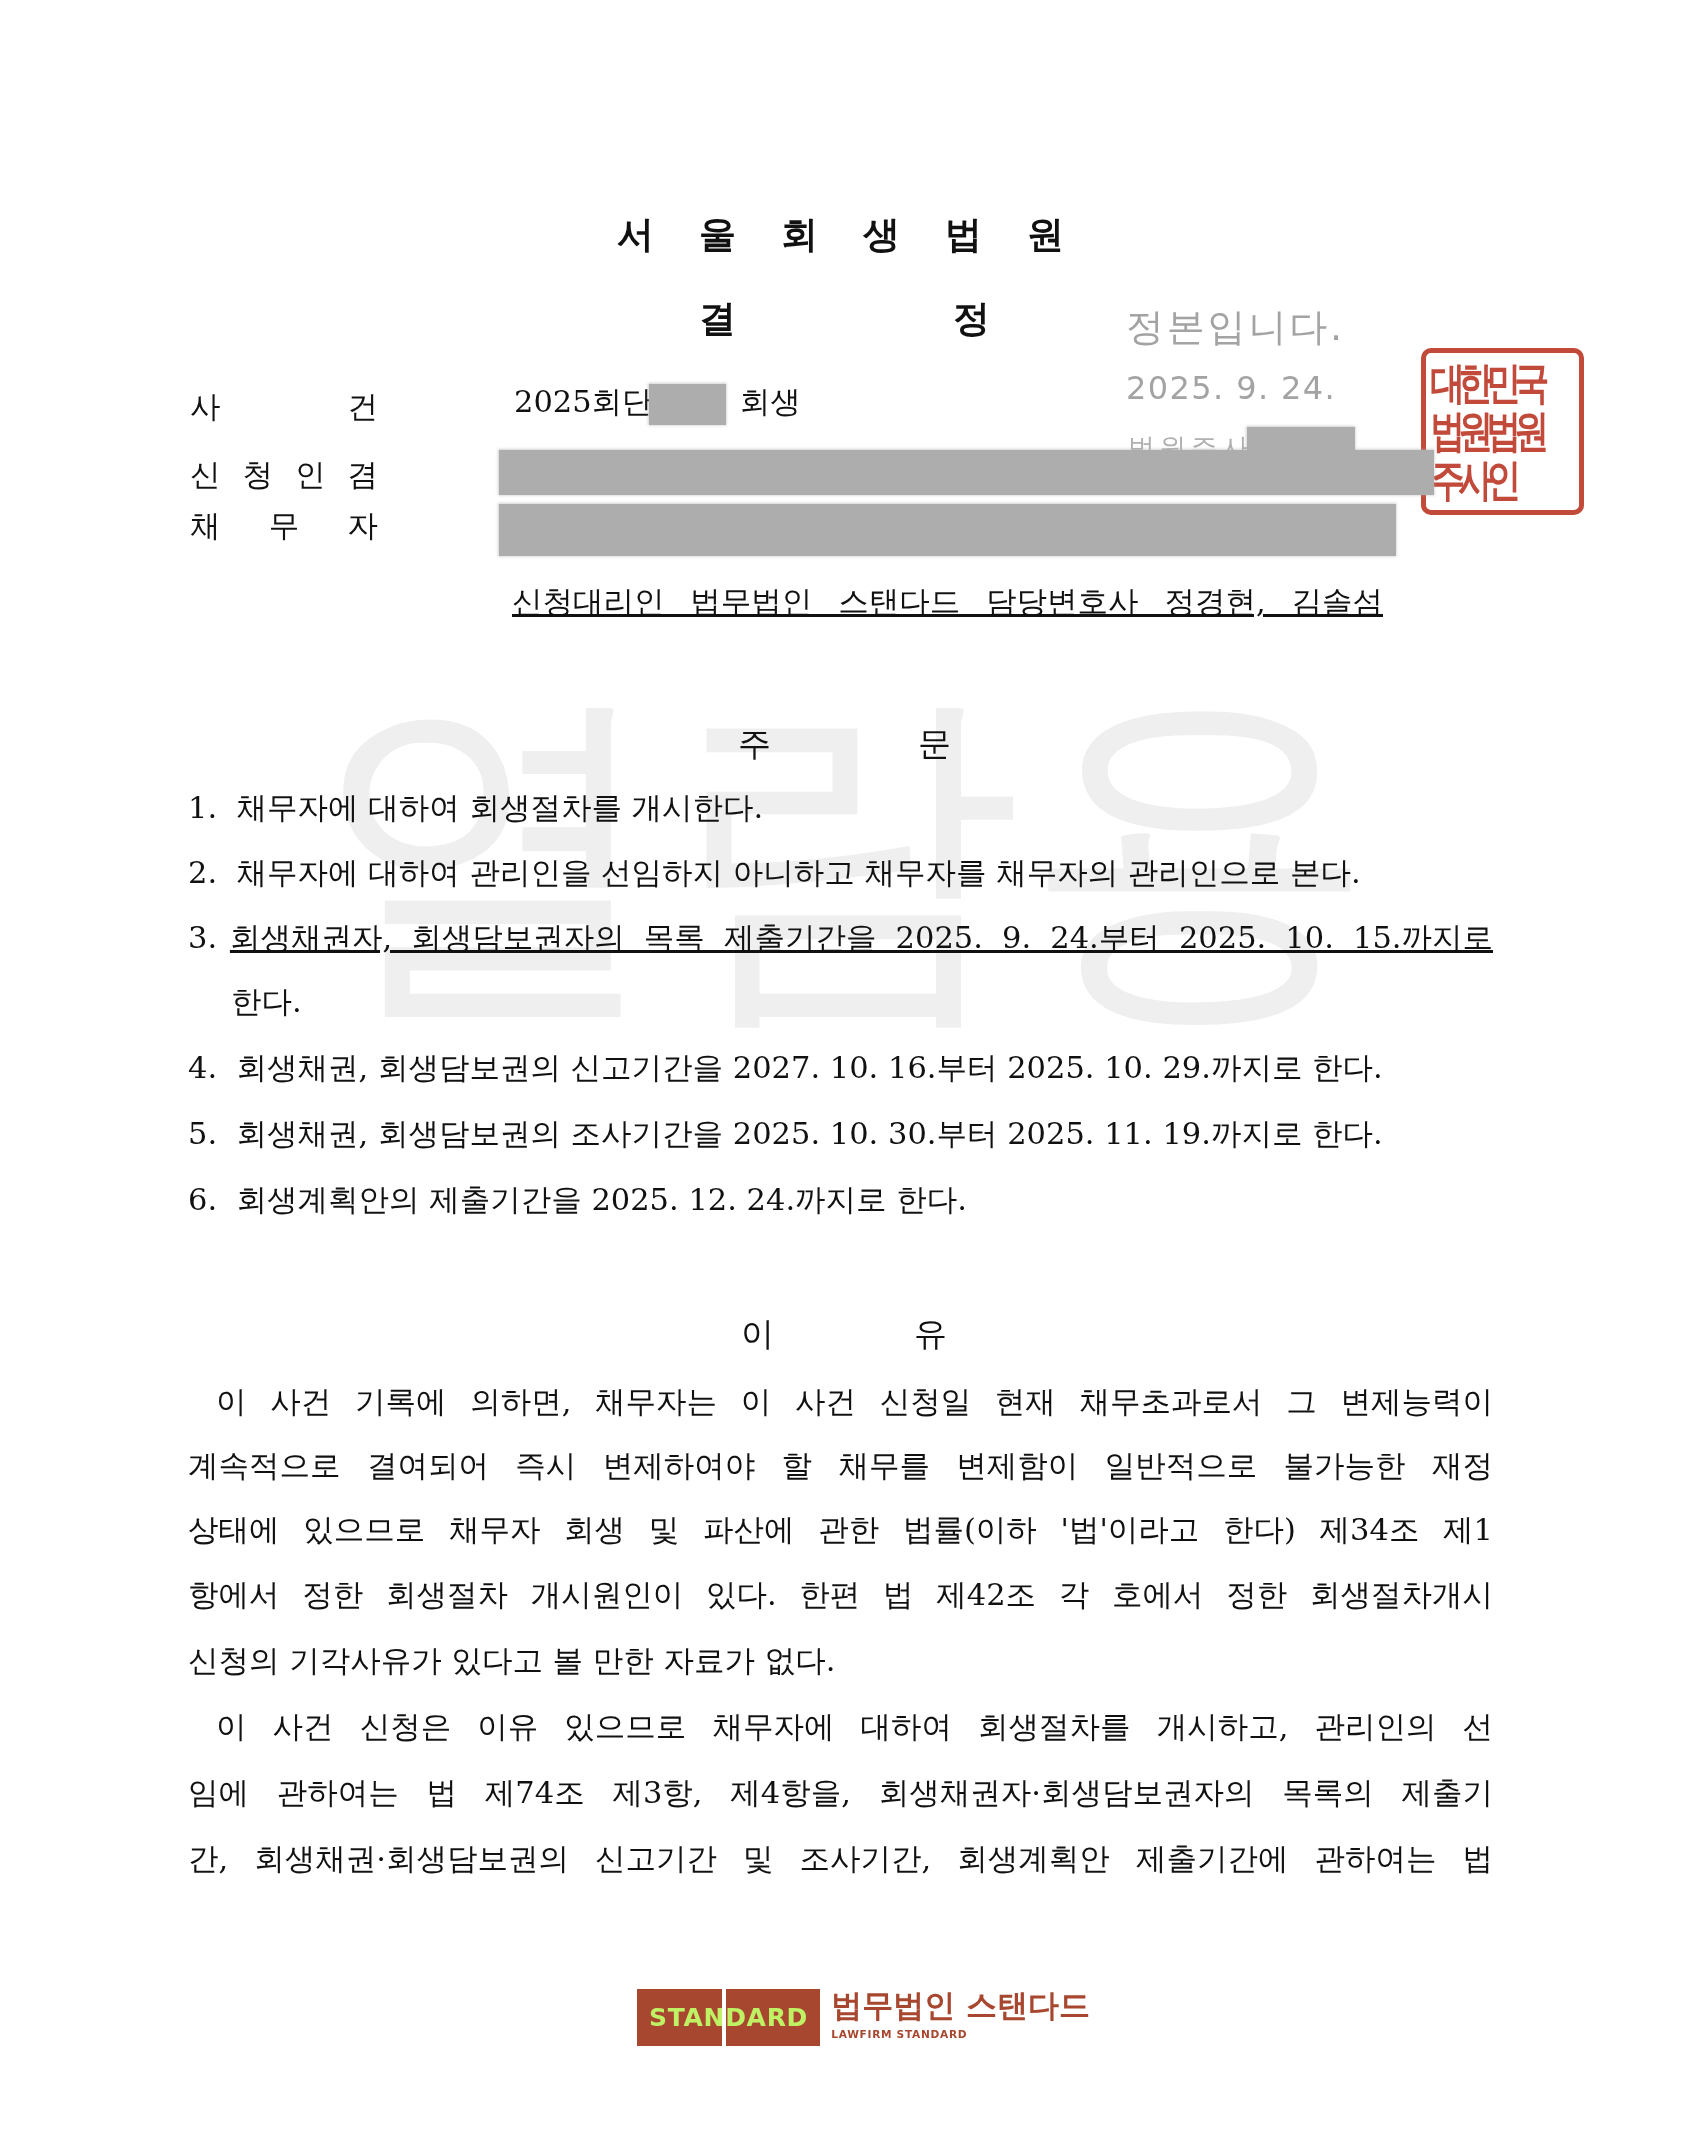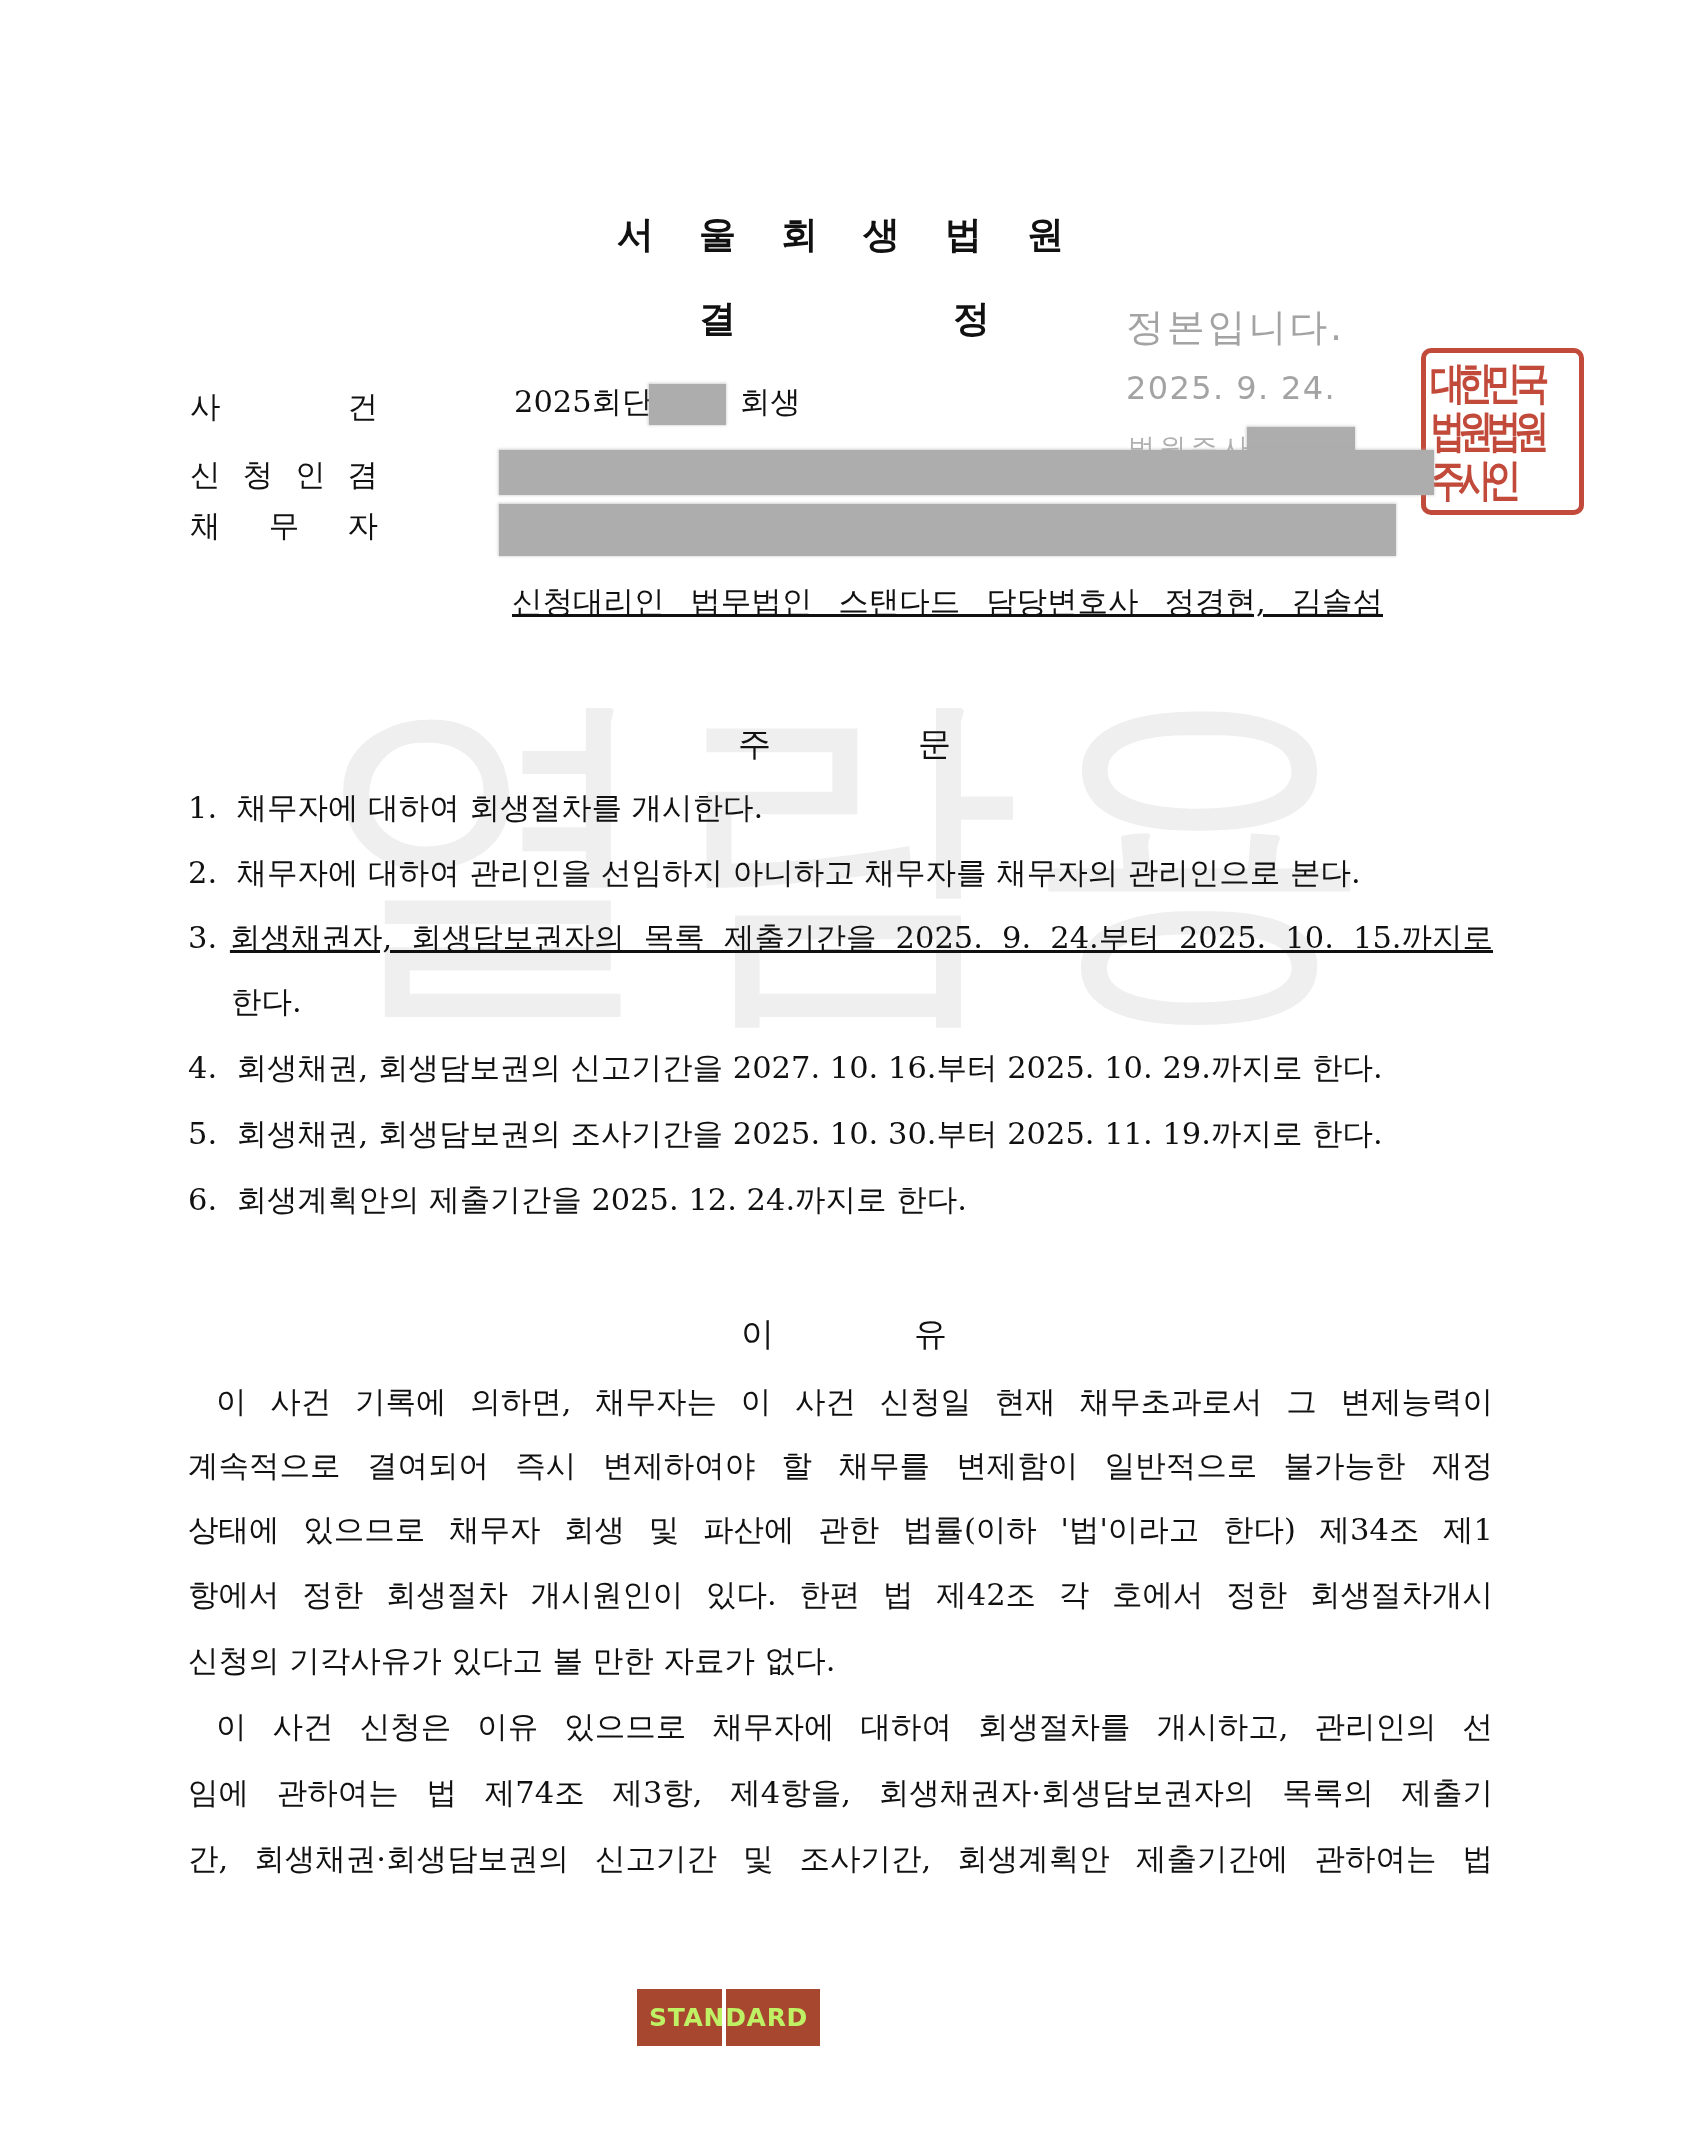--- a/index.html
+++ b/index.html
@@ -159,16 +159,20 @@
 
   <div class="just" style="top:1712px; left:216px; width:1277px;">이 사건 신청은 이유 있으므로 채무자에 대하여 회생절차를 개시하고, 관리인의 선</div>
   <div class="just" style="top:1778px;">임에 관하여는 법 제74조 제3항, 제4항을, 회생채권자·회생담보권자의 목록의 제출기</div>
   <div class="just" style="top:1844px;">간, 회생채권·회생담보권의 신고기간 및 조사기간, 회생계획안 제출기간에 관하여는 법</div>
 
   <div class="logo">
     <div class="logo-box">
       <span>STANDARD</span>
       <div class="logo-gap"></div>
     </div>
+    <div class="logo-text">
+      <span class="logo-ko">법무법인 스탠다드</span>
+      <span class="logo-en">LAWFIRM STANDARD</span>
+    </div>
   </div>
 
 </div>
 
 
 </body></html>

